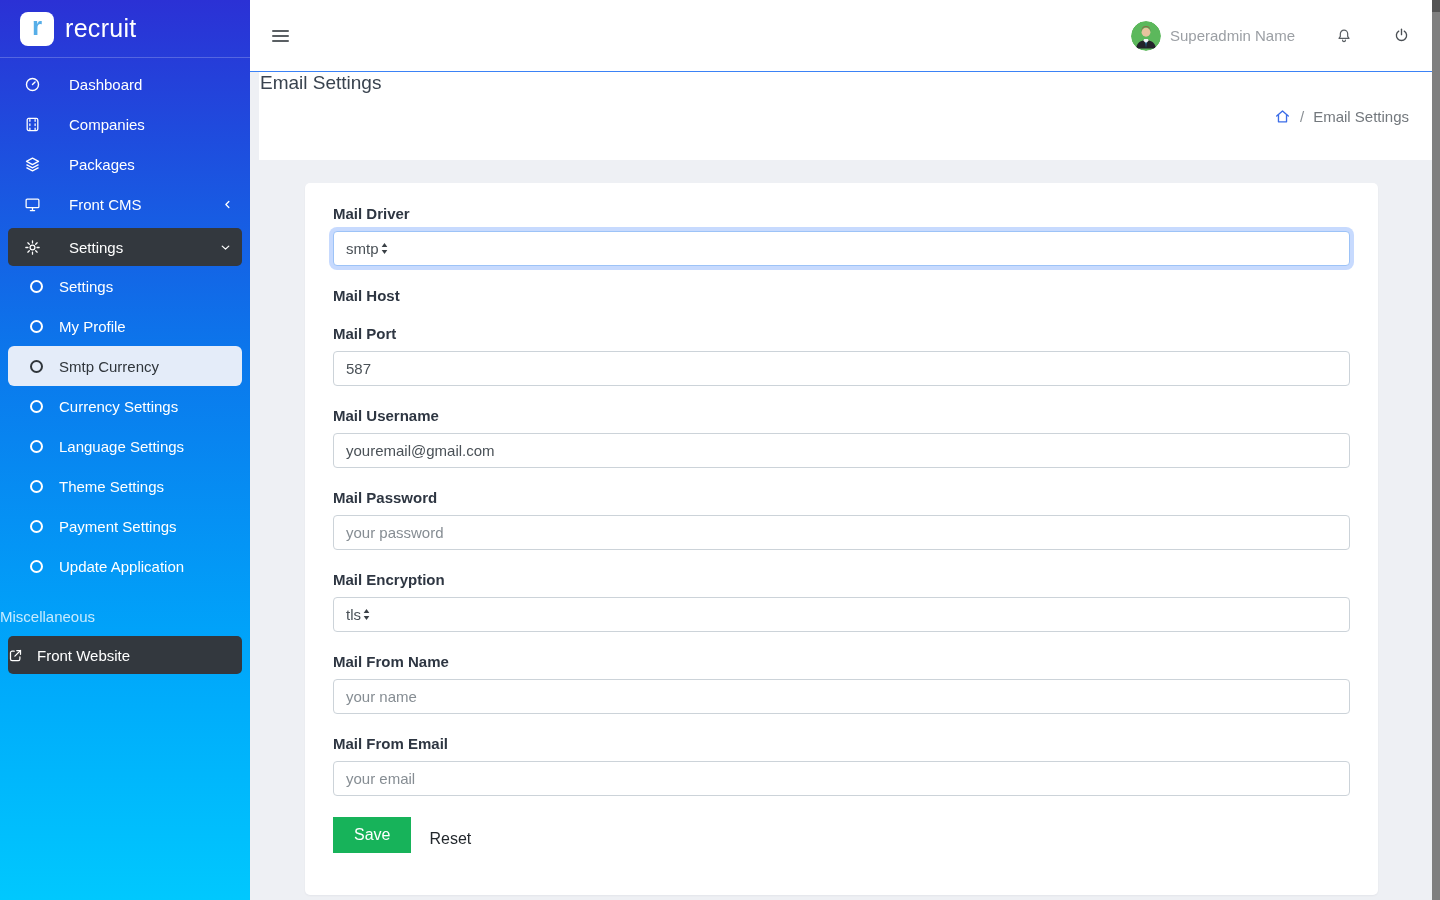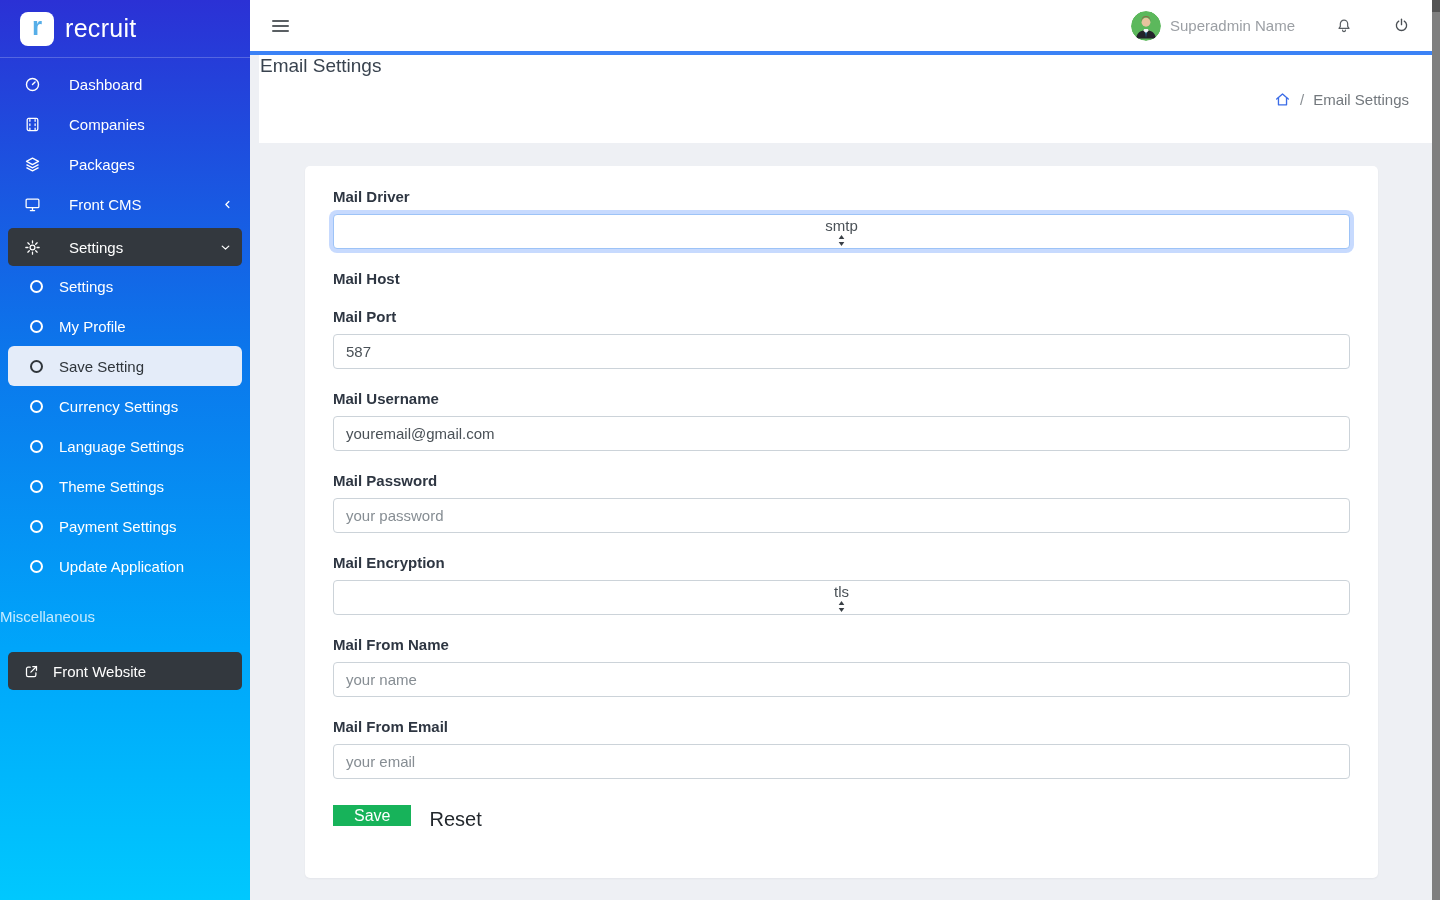--- a/index.html
+++ b/index.html
@@ -18,26 +18,26 @@
   .nav { padding-top:6px; }
   .nav-item { height:40px; display:flex; align-items:center; gap:28px; padding:0 16px 0 24px; font-size:15px; cursor:pointer; }
   .nav-item .chev { margin-left:auto; display:flex; }
   .nav-item.parent-open { background:#33383e; margin:4px 8px 0; border-radius:5px; height:38px; padding:0 10px 0 16px; }
   .sub-item { height:40px; margin:0 8px; display:flex; align-items:center; gap:16px; padding-left:22px;
     font-size:15px; border-radius:6px; cursor:pointer; }
   .sub-item .dot { width:13px; height:13px; border:2px solid #fff; border-radius:50%; flex:none; }
   .sub-item.active { background:#e4ecf9; color:#2f353b; }
   .sub-item.active .dot { border-color:#2f353b; }
   .section-label { margin-top:22px; font-size:15px; color:rgba(255,255,255,.78); }
-  .dark-item { margin:27px 8px 0; height:38px; background:#33383e; border-radius:5px;
-    display:flex; align-items:center; gap:14px; padding-left:16px; font-size:15px; cursor:pointer; }
+  .dark-item { margin:11px 8px 0; height:38px; background:#33383e; border-radius:5px;
+    display:flex; align-items:center; gap:14px; font-size:15px; cursor:pointer; }
 
   
   .main { flex:1; min-width:0; display:flex; flex-direction:column; }
-  .topbar { height:55px; background:#fff; border-bottom:4px solid #3b82f6;
+  .topbar { height:72px; background:#fff; border-bottom:1px solid #3b82f6;
     display:flex; align-items:center; padding:0 22px; flex:none; }
   .hamburger { display:flex; flex-direction:column; gap:3px; cursor:pointer; }
   .hamburger span { width:17px; height:2px; background:#5a5f63; border-radius:1px; }
   .user { display:flex; align-items:center; gap:9px; margin-left:auto; cursor:pointer; }
   .avatar { width:30px; height:30px; border-radius:50%; overflow:hidden; flex:none; }
   .user-name { color:#9b9fa4; font-size:15px; }
   .icon-btn { margin-left:40px; cursor:pointer; display:flex; }
 
   .page-header { height:88px; background:#fff; display:flex; padding:0 23px 0 1px; flex:none;margin-left:9px; }
   .page-title { font-size:19px; color:#39434f; font-weight:500; }
@@ -46,28 +46,28 @@
 
   .content { flex:1; background:#eef0f4; padding:23px 54px 0 55px; }
   .card { background:#fff; border-radius:5px; height:712px; padding:22px 28px 20px;
     box-shadow:0 1px 2px rgba(30,40,60,.05); }
 
   .fg { margin-bottom:21px; }
   .fg label { display:block; font-size:15px; font-weight:700; color:#2e3642; margin-bottom:9px; }
   .form-control { width:100%; height:35px; border:1px solid #ccd3d9; border-radius:4px;
     padding:0 12px; font-size:15px; color:#4a5157; background:#fff; font-family:"Liberation Sans", sans-serif; }
   input.form-control::placeholder { color:#868d93; opacity:1; }
-  .select { display:flex; align-items:center; justify-content:center; cursor:pointer;flex-direction:column; }
+  .select { display:flex; align-items:center; justify-content:flex-start; cursor:pointer; }
   .select.focused { border-color:#9dc3f7; box-shadow:0 0 0 4px rgba(122,168,252,.42); }
   .arrows { display:flex; flex:none; }
 
   .btn-row { display:flex; align-items:center; margin-top:1px; }
-  .btn-save { background:#17b35a; color:#fff; border:none; border-radius:0; height:21px;
+  .btn-save { background:#17b35a; color:#fff; border:none; border-radius:0; height:36px;
     padding:0 21px; font-size:16px; font-weight:500; cursor:pointer; font-family:"Liberation Sans", sans-serif; }
-  .btn-reset { background:none; border:none; color:#23282d; font-size:20px; margin-left:18px;
+  .btn-reset { background:none; border:none; color:#23282d; font-size:16px; margin-left:18px;
     cursor:pointer; font-family:"Liberation Sans", sans-serif;margin-top:8px; }
 
   
   .scrollbar { width:8px; flex:none; height:900px; background:#7f7f7f; }
   .scrollbar .cap { height:12px; background:#545454; }
 
   svg { display:block; }
 </style>
 </head>
 <body>
@@ -146,21 +146,21 @@
       <div class="sub-item">
         <span class="dot"></span>
         <span>Settings</span>
       </div>
       <div class="sub-item">
         <span class="dot"></span>
         <span>My Profile</span>
       </div>
       <div class="sub-item active">
         <span class="dot"></span>
-        <span>Save Setting</span>
+        <span>Smtp Currency</span>
       </div>
       <div class="sub-item">
         <span class="dot"></span>
         <span>Currency Settings</span>
       </div>
       <div class="sub-item">
         <span class="dot"></span>
         <span>Language Settings</span>
       </div>
       <div class="sub-item">

